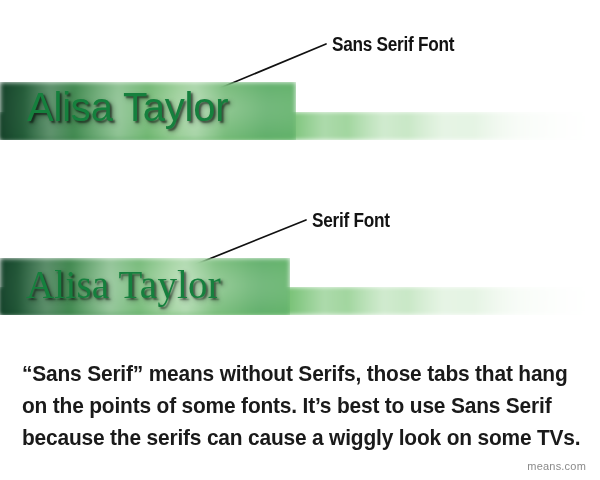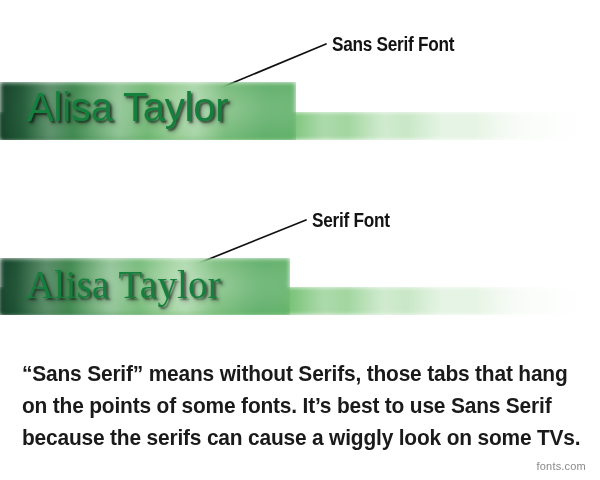--- a/index.html
+++ b/index.html
@@ -286,15 +286,15 @@
     </div>
   </div>
   <div class="banner-name" id="name-serif">Alisa Taylor</div>
 
   <div id="description">
     <span class="line">“Sans Serif” means without Serifs, those tabs that hang</span>
     <span class="line">on the points of some fonts. It’s best to use Sans Serif</span>
     <span class="line">because the serifs can cause a wiggly look on some TVs.</span>
   </div>
 
-  <div id="watermark">fonts.com</div>
+  <div id="watermark">means.com</div>
 
 </div>
 
 </body></html>

